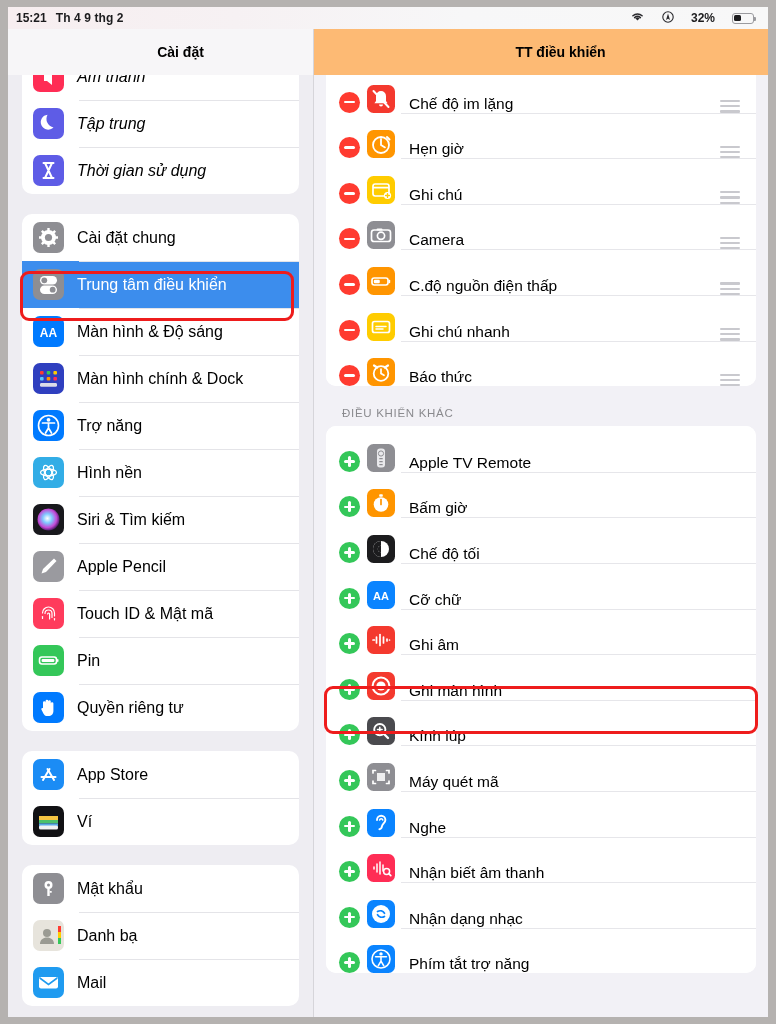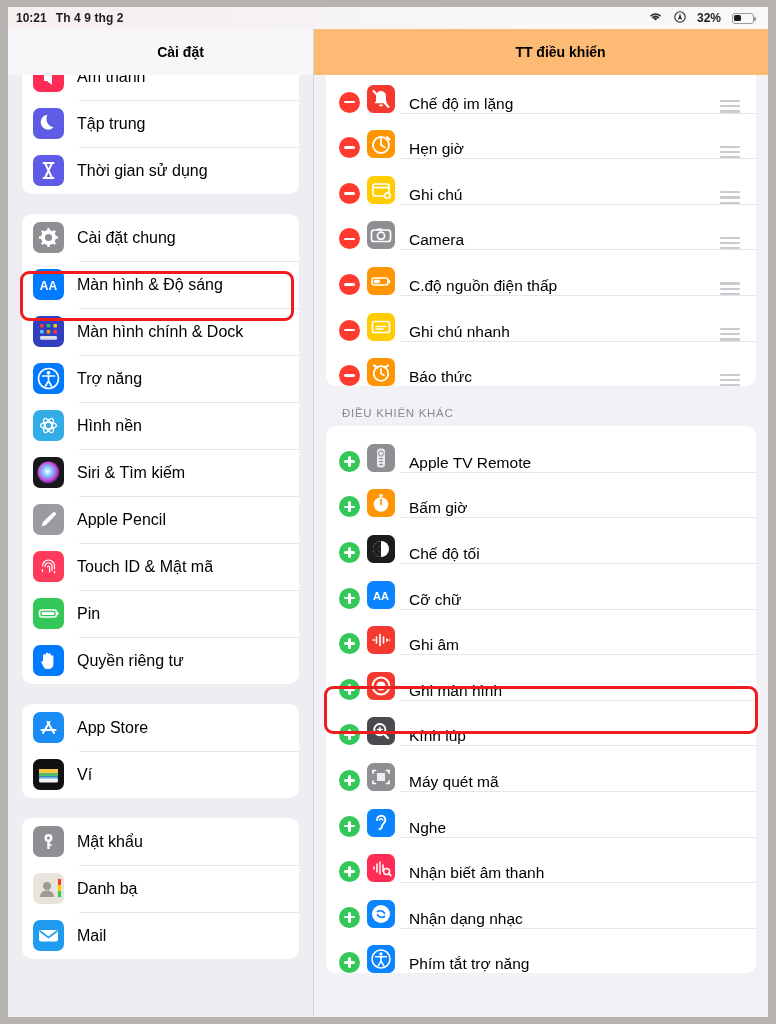--- a/index.html
+++ b/index.html
@@ -17,21 +17,21 @@
     overflow: hidden;
   }
   
   .statusbar {
     position: absolute; top: 0; left: 0; right: 0; height: 22px;
     display: flex; align-items: center;
     font-size: 12px; font-weight: bold; color: #1c1c1e;
     background: linear-gradient(to right, #f7eef0 0%, #f6f1f3 30%, #f7f7f8 60%, #f8f8f8 100%);
   }
   .sb-left { margin-left: 8px; display: flex; align-items: center; gap: 9px; }
-  .sb-right { margin-left: auto; margin-right: 14px; display: flex; align-items: center; gap: 11px; }
+  .sb-right { margin-left: auto; margin-right: 14px; display: flex; align-items: center; gap: 17px; }
   .sb-date { letter-spacing: .1px; }
   .battery-shell {
     width: 22px; height: 11px; border: 1.2px solid #9b9b9f; border-radius: 3px;
     position: relative; display: inline-block;
   }
   .battery-shell:after {
     content: ""; position: absolute; right: -3px; top: 3.2px;
     width: 2px; height: 4px; background: #9b9b9f; border-radius: 0 1px 1px 0;
   }
   .battery-fill {
@@ -57,21 +57,21 @@
   }
   .detail {
     position: absolute; top: 68px; left: 306px; right: 0; bottom: 0;
     background: #f2f1f6; overflow: hidden;
   }
   
   .sb-group {
     margin: 0 14px 20px 14px;
     background: #ffffff; border-radius: 10px; overflow: hidden;
   }
-  .sb-group.clipped-top { border-radius: 0 0 10px 10px; }
+  .sb-group.clipped-top { border-radius: 0 0 10px 10px; font-style: italic; }
   .sb-row {
     display: flex; align-items: center; height: 47px;
     padding-left: 11px; position: relative;
   }
   .sb-row + .sb-row:before {
     content: ""; position: absolute; left: 57px; right: 0; top: 0;
     height: 1px; background: #e4e4e8;
   }
   .sb-row.selected { background: #3c8ded; }
   .sb-row.selected .sb-label { color: #ffffff; }
@@ -132,21 +132,21 @@
   
   .ic-svg { width: 100%; height: 100%; display: block; }
 </style>
 </head>
 <body>
 
 <div class="frame">
 
   <div class="statusbar">
     <div class="sb-left">
-      <span>10:21</span>
+      <span>15:21</span>
       <span class="sb-date">Th 4 9 thg 2</span>
     </div>
     <div class="sb-right">
       <span>
         <svg width="15" height="11" viewBox="0 0 15 11">
           <path d="M7.5 9.6 L5.3 7.2 a3.3 3.3 0 0 1 4.4 0 Z" fill="#2a2a2e"></path>
           <path d="M2.9 4.8 a7 7 0 0 1 9.2 0" stroke="#2a2a2e" stroke-width="1.5" fill="none" stroke-linecap="round"></path>
           <path d="M4.6 6.6 a4.4 4.4 0 0 1 5.8 0" stroke="#2a2a2e" stroke-width="1.5" fill="none" stroke-linecap="round"></path>
         </svg>
       </span>
@@ -208,20 +208,31 @@
                 <circle cx="15.5" cy="15.5" r="7.5"></circle>
                 <circle cx="15.5" cy="15.5" r="3.6" fill="#8e8e93"></circle>
                 <g stroke="#fff" stroke-width="2.4">
                   <path d="M15.5 6v3M15.5 22v3M6 15.5h3M22 15.5h3M8.8 8.8l2.1 2.1M20.1 20.1l2.1 2.1M22.2 8.8l-2.1 2.1M10.9 20.1l-2.1 2.1"></path>
                 </g>
               </g>
             </svg>
         </span>
         <span class="sb-label">Cài đặt chung</span>
       </div>
+      <div class="sb-row selected">
+        <span class="sb-icon" style="background:#8e8e93;">
+          <svg class="ic-svg" viewBox="0 0 31 31">
+            <rect x="7" y="7" width="17" height="8.6" rx="4.3" fill="#fff"></rect>
+            <circle cx="11.3" cy="11.3" r="2.9" fill="#8e8e93"></circle>
+            <rect x="7" y="16.4" width="17" height="8.6" rx="4.3" fill="#fff"></rect>
+            <circle cx="19.7" cy="20.7" r="2.9" fill="#8e8e93"></circle>
+          </svg>
+        </span>
+        <span class="sb-label">Trung tâm điều khiển</span>
+      </div>
       <div class="sb-row">
         <span class="sb-icon" style="background:#007aff;">
           <svg class="ic-svg" viewBox="0 0 31 31">
               <text x="15.5" y="20.5" font-family="Liberation Sans, sans-serif" font-size="12" font-weight="bold" fill="#fff" text-anchor="middle">AA</text>
             </svg>
         </span>
         <span class="sb-label">Màn hình &amp; Độ sáng</span>
       </div>
       <div class="sb-row">
         <span class="sb-icon" style="background:#2f3fbf;">

